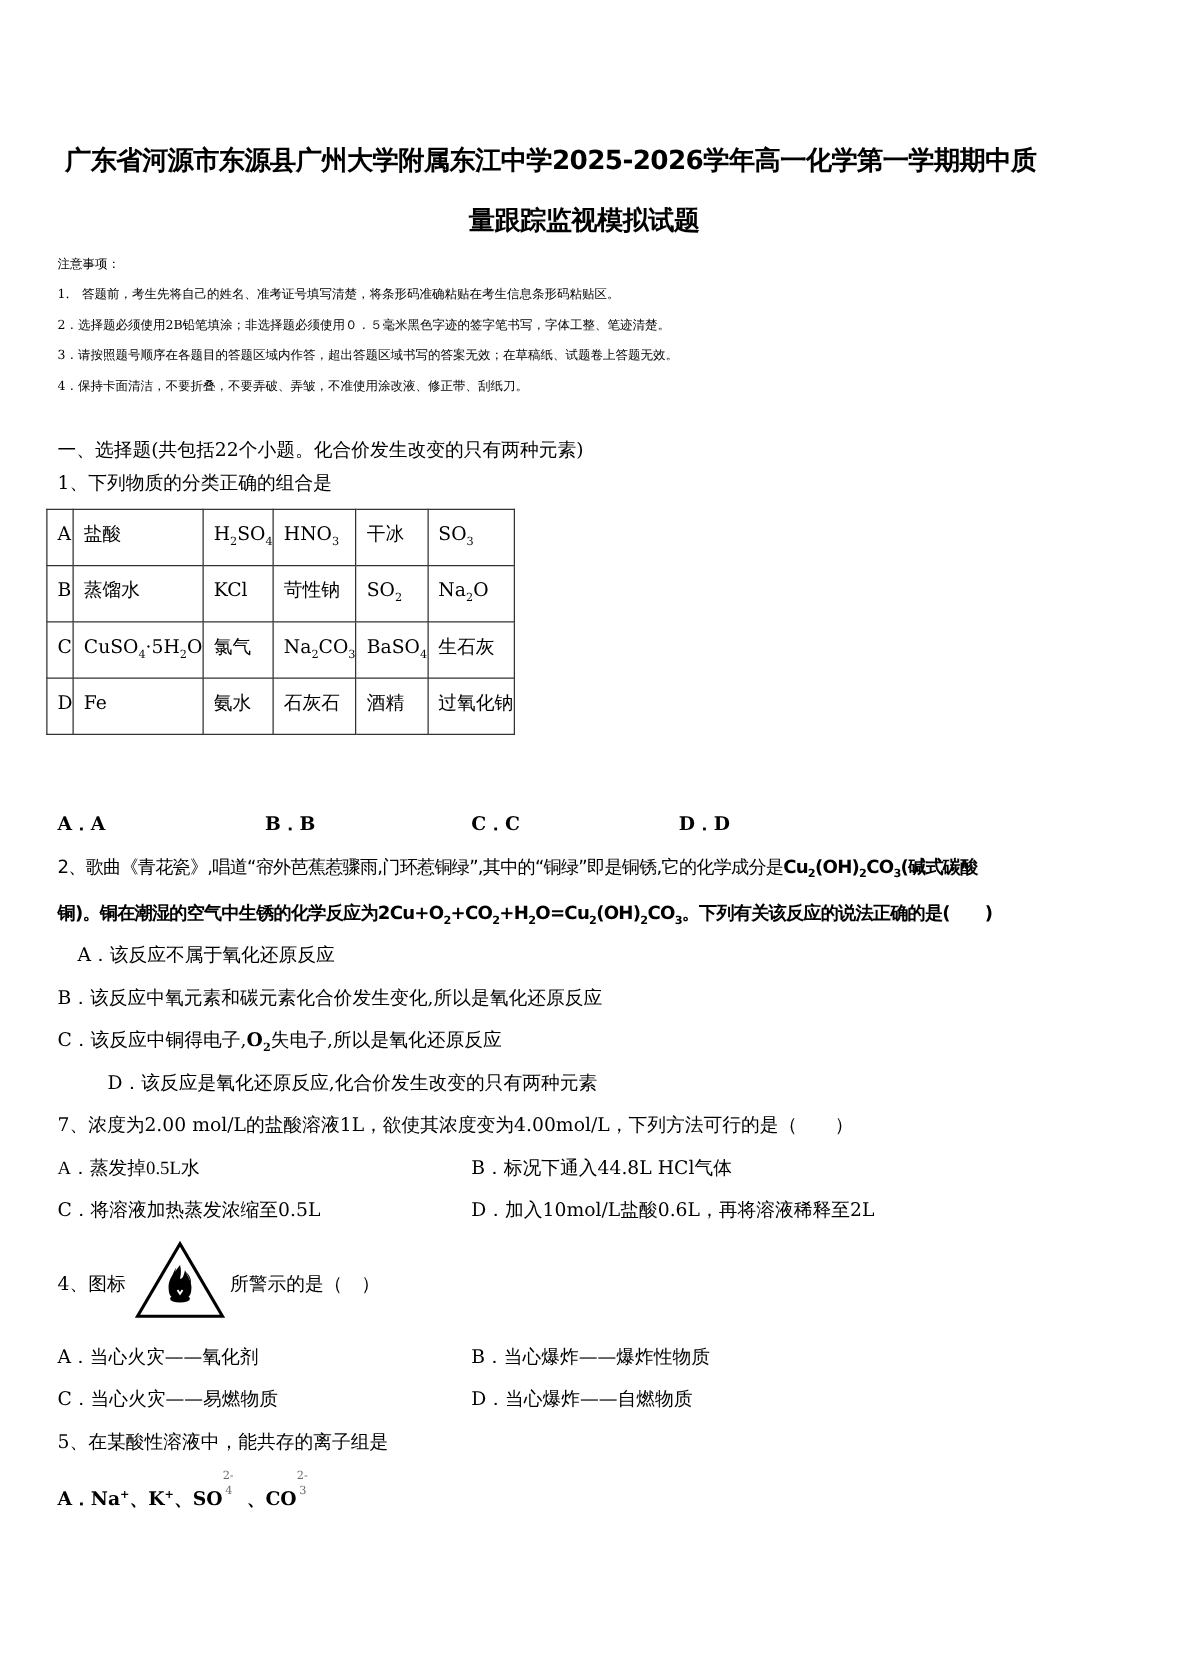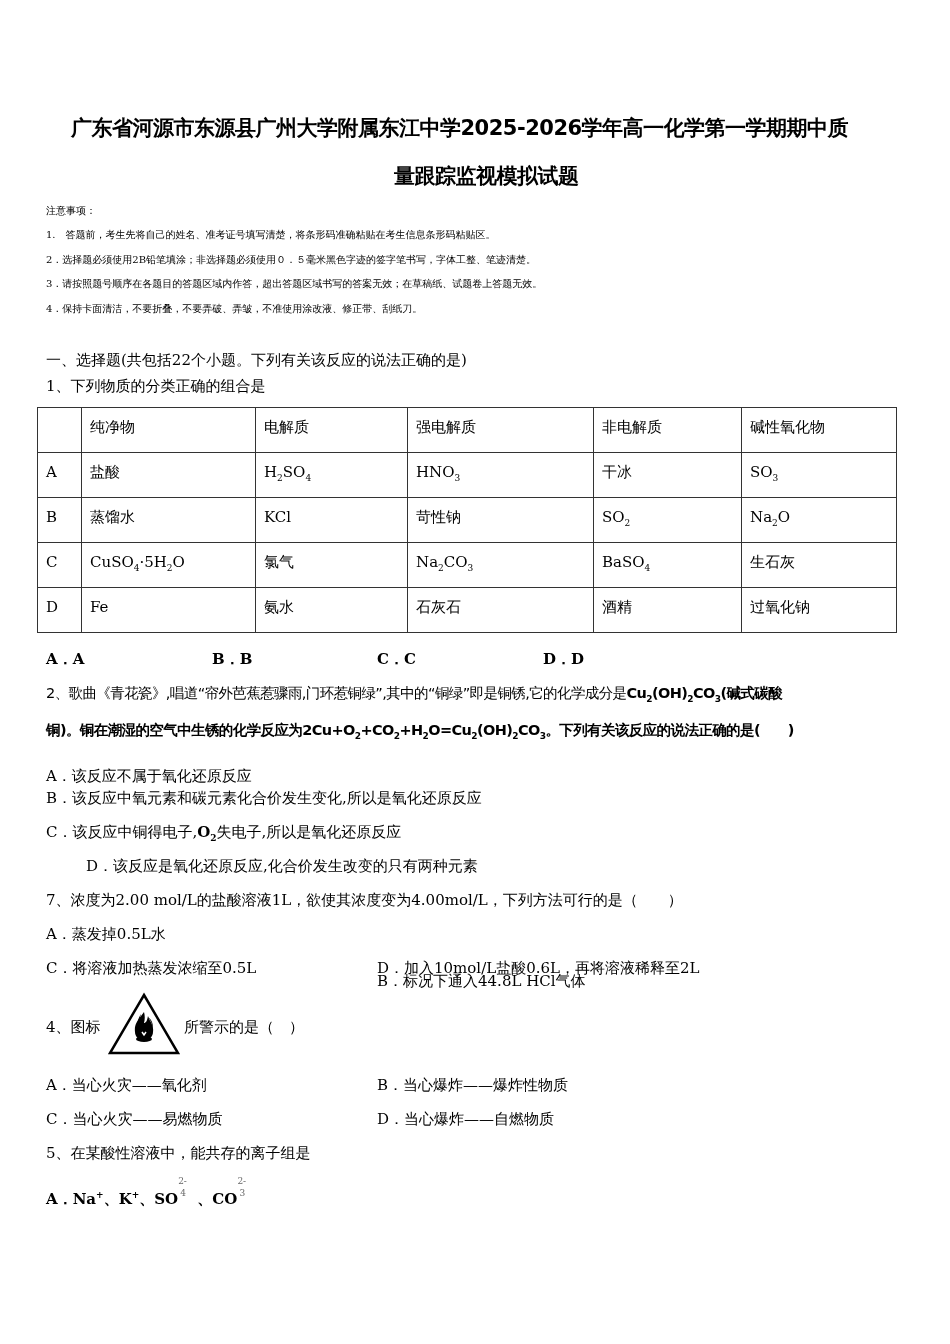--- a/index.html
+++ b/index.html
@@ -1,18 +1,18 @@
 <!DOCTYPE html>
 <html><head>
 <meta charset="utf-8">
 <style>
   html, body { margin:0; padding:0; background:#ffffff; }
   body { width:950px; height:1344px; position:relative; overflow:hidden; color:#000; font-family:"DejaVu Serif","Liberation Serif",serif; }
   .abs { position:absolute; white-space:nowrap; }
-  .title { font-family:"DejaVu Sans","Liberation Sans",sans-serif; font-weight:bold; font-size:21px; letter-spacing:-0.5px;margin-left:19px; }
+  .title { font-family:"DejaVu Sans","Liberation Sans",sans-serif; font-weight:bold; font-size:21px; letter-spacing:-0.5px; }
   .note { font-size:10px; }
   .q { font-size:15px; }
   .bold { font-weight:bold; }
   sub, sup { font-size:9px; }
   table.cls { position:absolute; left:37px; top:407px; border-collapse:collapse; font-size:15px; }
   table.cls td { border:1.5px solid #333; height:45px; padding:0 0 0 8px; vertical-align:top; padding-top:10px; box-sizing:border-box; }
   .opt { position:absolute; white-space:nowrap; font-size:15px; }
   .hazard { position:absolute; left:108px; top:992px; width:72px; height:64px; }
   .supsub { display:inline-block; position:relative; width:14px; height:10px; vertical-align:baseline; }
   .supsub .s1 { position:absolute; left:0; top:-18px; font-size:9px; color:#666; font-weight:normal; }
@@ -23,33 +23,25 @@
 
 <div class="abs title" style="left:52px; top:114px;">广东省河源市东源县广州大学附属东江中学2025-2026学年高一化学第一学期期中质</div>
 <div class="abs title" style="left:375px; top:162px;">量跟踪监视模拟试题</div>
 
 <div class="abs note" style="left:46px; top:204px;">注意事项：</div>
 <div class="abs note" style="left:46px; top:228px;">1.　答题前，考生先将自己的姓名、准考证号填写清楚，将条形码准确粘贴在考生信息条形码粘贴区。</div>
 <div class="abs note" style="left:46px; top:253px;">2．选择题必须使用2B铅笔填涂；非选择题必须使用０．５毫米黑色字迹的签字笔书写，字体工整、笔迹清楚。</div>
 <div class="abs note" style="left:46px; top:277px;">3．请按照题号顺序在各题目的答题区域内作答，超出答题区域书写的答案无效；在草稿纸、试题卷上答题无效。</div>
 <div class="abs note" style="left:46px; top:302px;">4．保持卡面清洁，不要折叠，不要弄破、弄皱，不准使用涂改液、修正带、刮纸刀。</div>
 
-<div class="abs q" style="left:46px; top:351px;">一、选择题(共包括22个小题。下列有关该反应的说法正确的是)</div>
+<div class="abs q" style="left:46px; top:351px;">一、选择题(共包括22个小题。化合价发生改变的只有两种元素)</div>
 <div class="abs q" style="left:46px; top:377px;text-align:center;">1、下列物质的分类正确的组合是</div>
 
 <table class="cls">
   <tbody>
-      <tr>
-    <td style="width:44px;"></td>
-    <td style="width:174px;">纯净物</td>
-    <td style="width:152px;">电解质</td>
-    <td style="width:186px;">强电解质</td>
-    <td style="width:148px;">非电解质</td>
-    <td style="width:155px;">碱性氧化物</td>
-  </tr>
   <tr>
     <td>A</td>
     <td>盐酸</td>
     <td>H<sub>2</sub>SO<sub>4</sub></td>
     <td>HNO<sub>3</sub></td>
     <td>干冰</td>
     <td>SO<sub>3</sub></td>
   </tr>
   <tr>
     <td>B</td>
@@ -78,28 +70,28 @@
 </tbody>
   </table>
 
 <div class="opt bold" style="left:46px; top:650px;">A．A</div>
 <div class="opt bold" style="left:212px; top:650px;">B．B</div>
 <div class="opt bold" style="left:377px; top:650px;">C．C</div>
 <div class="opt bold" style="left:543px; top:650px;">D．D</div>
 
 <div class="abs q" style="left:46px; top:684px; font-family:'DejaVu Sans','Liberation Sans',sans-serif; font-size:14.5px; letter-spacing:-0.6px;">2、歌曲《青花瓷》,唱道“帘外芭蕉惹骤雨,门环惹铜绿”,其中的“铜绿”即是铜锈,它的化学成分是<b>Cu<sub>2</sub>(OH)<sub>2</sub>CO<sub>3</sub>(碱式碳酸</b></div>
 <div class="abs q" style="left:46px; top:721px; font-family:'DejaVu Sans','Liberation Sans',sans-serif; font-size:14.5px; font-weight:bold; letter-spacing:-0.6px;">铜)。铜在潮湿的空气中生锈的化学反应为2Cu+O<sub>2</sub>+CO<sub>2</sub>+H<sub>2</sub>O=Cu<sub>2</sub>(OH)<sub>2</sub>CO<sub>3</sub>。下列有关该反应的说法正确的是(　　)</div>
-<div class="opt" style="left:46px; top:755px;margin-top:12px;">A．该反应不属于氧化还原反应</div>
+<div class="opt" style="left:62px; top:755px;">A．该反应不属于氧化还原反应</div>
 <div class="opt" style="left:46px; top:789px;">B．该反应中氧元素和碳元素化合价发生变化,所以是氧化还原反应</div>
 <div class="opt" style="left:46px; top:823px;">C．该反应中铜得电子,<b>O<sub>2</sub></b>失电子,所以是氧化还原反应</div>
 <div class="opt" style="left:46px; top:857px;margin-left:40px;">D．该反应是氧化还原反应,化合价发生改变的只有两种元素</div>
 
 <div class="abs q" style="left:46px; top:891px;">7、浓度为2.00 mol/L的盐酸溶液1L，欲使其浓度变为4.00mol/L，下列方法可行的是（　　）</div>
-<div class="opt" style="left:46px; top:925px;">A．蒸发掉0.5L水</div>
-<div class="opt" style="left:377px; top:925px;margin-top:47px;">B．标况下通入44.8L HCl气体</div>
+<div class="opt" style="left:46px; top:925px;font-family:Liberation Serif, serif;">A．蒸发掉0.5L水</div>
+<div class="opt" style="left:377px; top:925px;">B．标况下通入44.8L HCl气体</div>
 <div class="opt" style="left:46px; top:959px;">C．将溶液加热蒸发浓缩至0.5L</div>
 <div class="opt" style="left:377px; top:959px;">D．加入10mol/L盐酸0.6L，再将溶液稀释至2L</div>
 
 <div class="abs q" style="left:46px; top:1018px;">4、图标</div>
 <div class="hazard">
   <svg width="72" height="64" viewBox="0 0 72 64">
     <polygon points="36,3 70,61 2,61" fill="#fff" stroke="#000" stroke-width="2.5"></polygon>
     <path d="M36,20 C30,28 26,32 27,40 C27,45 31,48 36,48 C41,48 45,45 45,40 C46,33 42,30 40,24 C39,29 38,31 36,31 C37,27 37,24 36,20 Z" fill="#000"></path>
     <path d="M33,22 C30,27 29,30 31,32 C31,28 32,26 33,22 Z" fill="#000"></path>
     <path d="M40,25 C44,28 46,33 44,37 C45,33 43,29 40,25 Z" fill="#000"></path>

